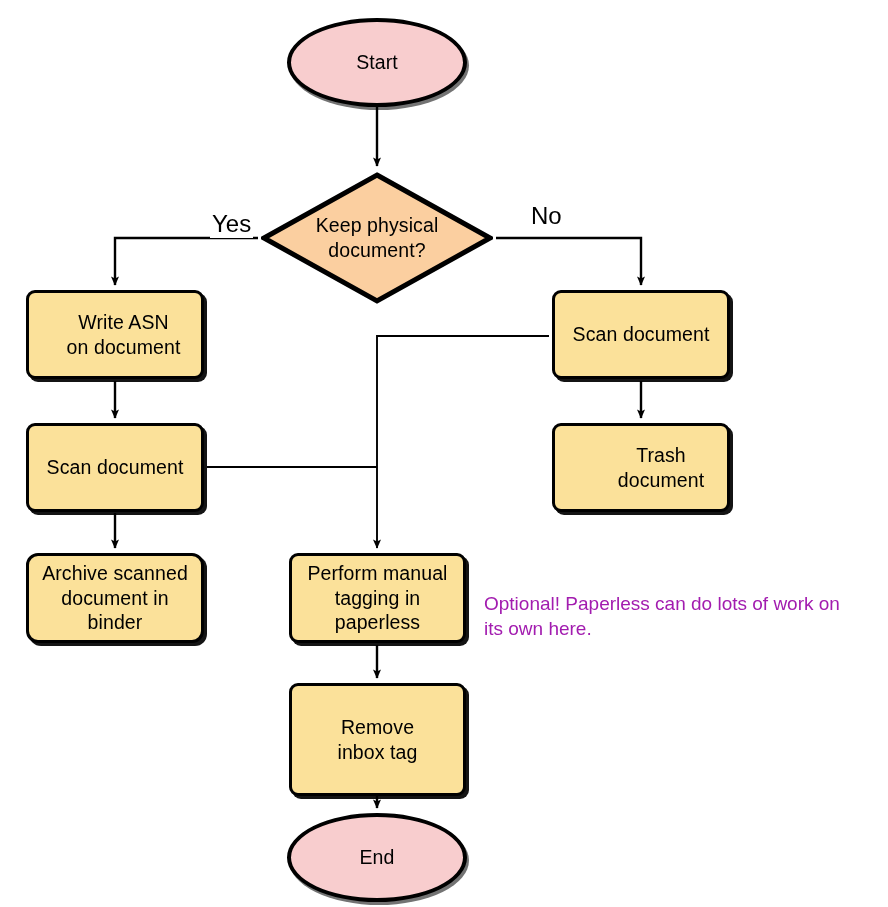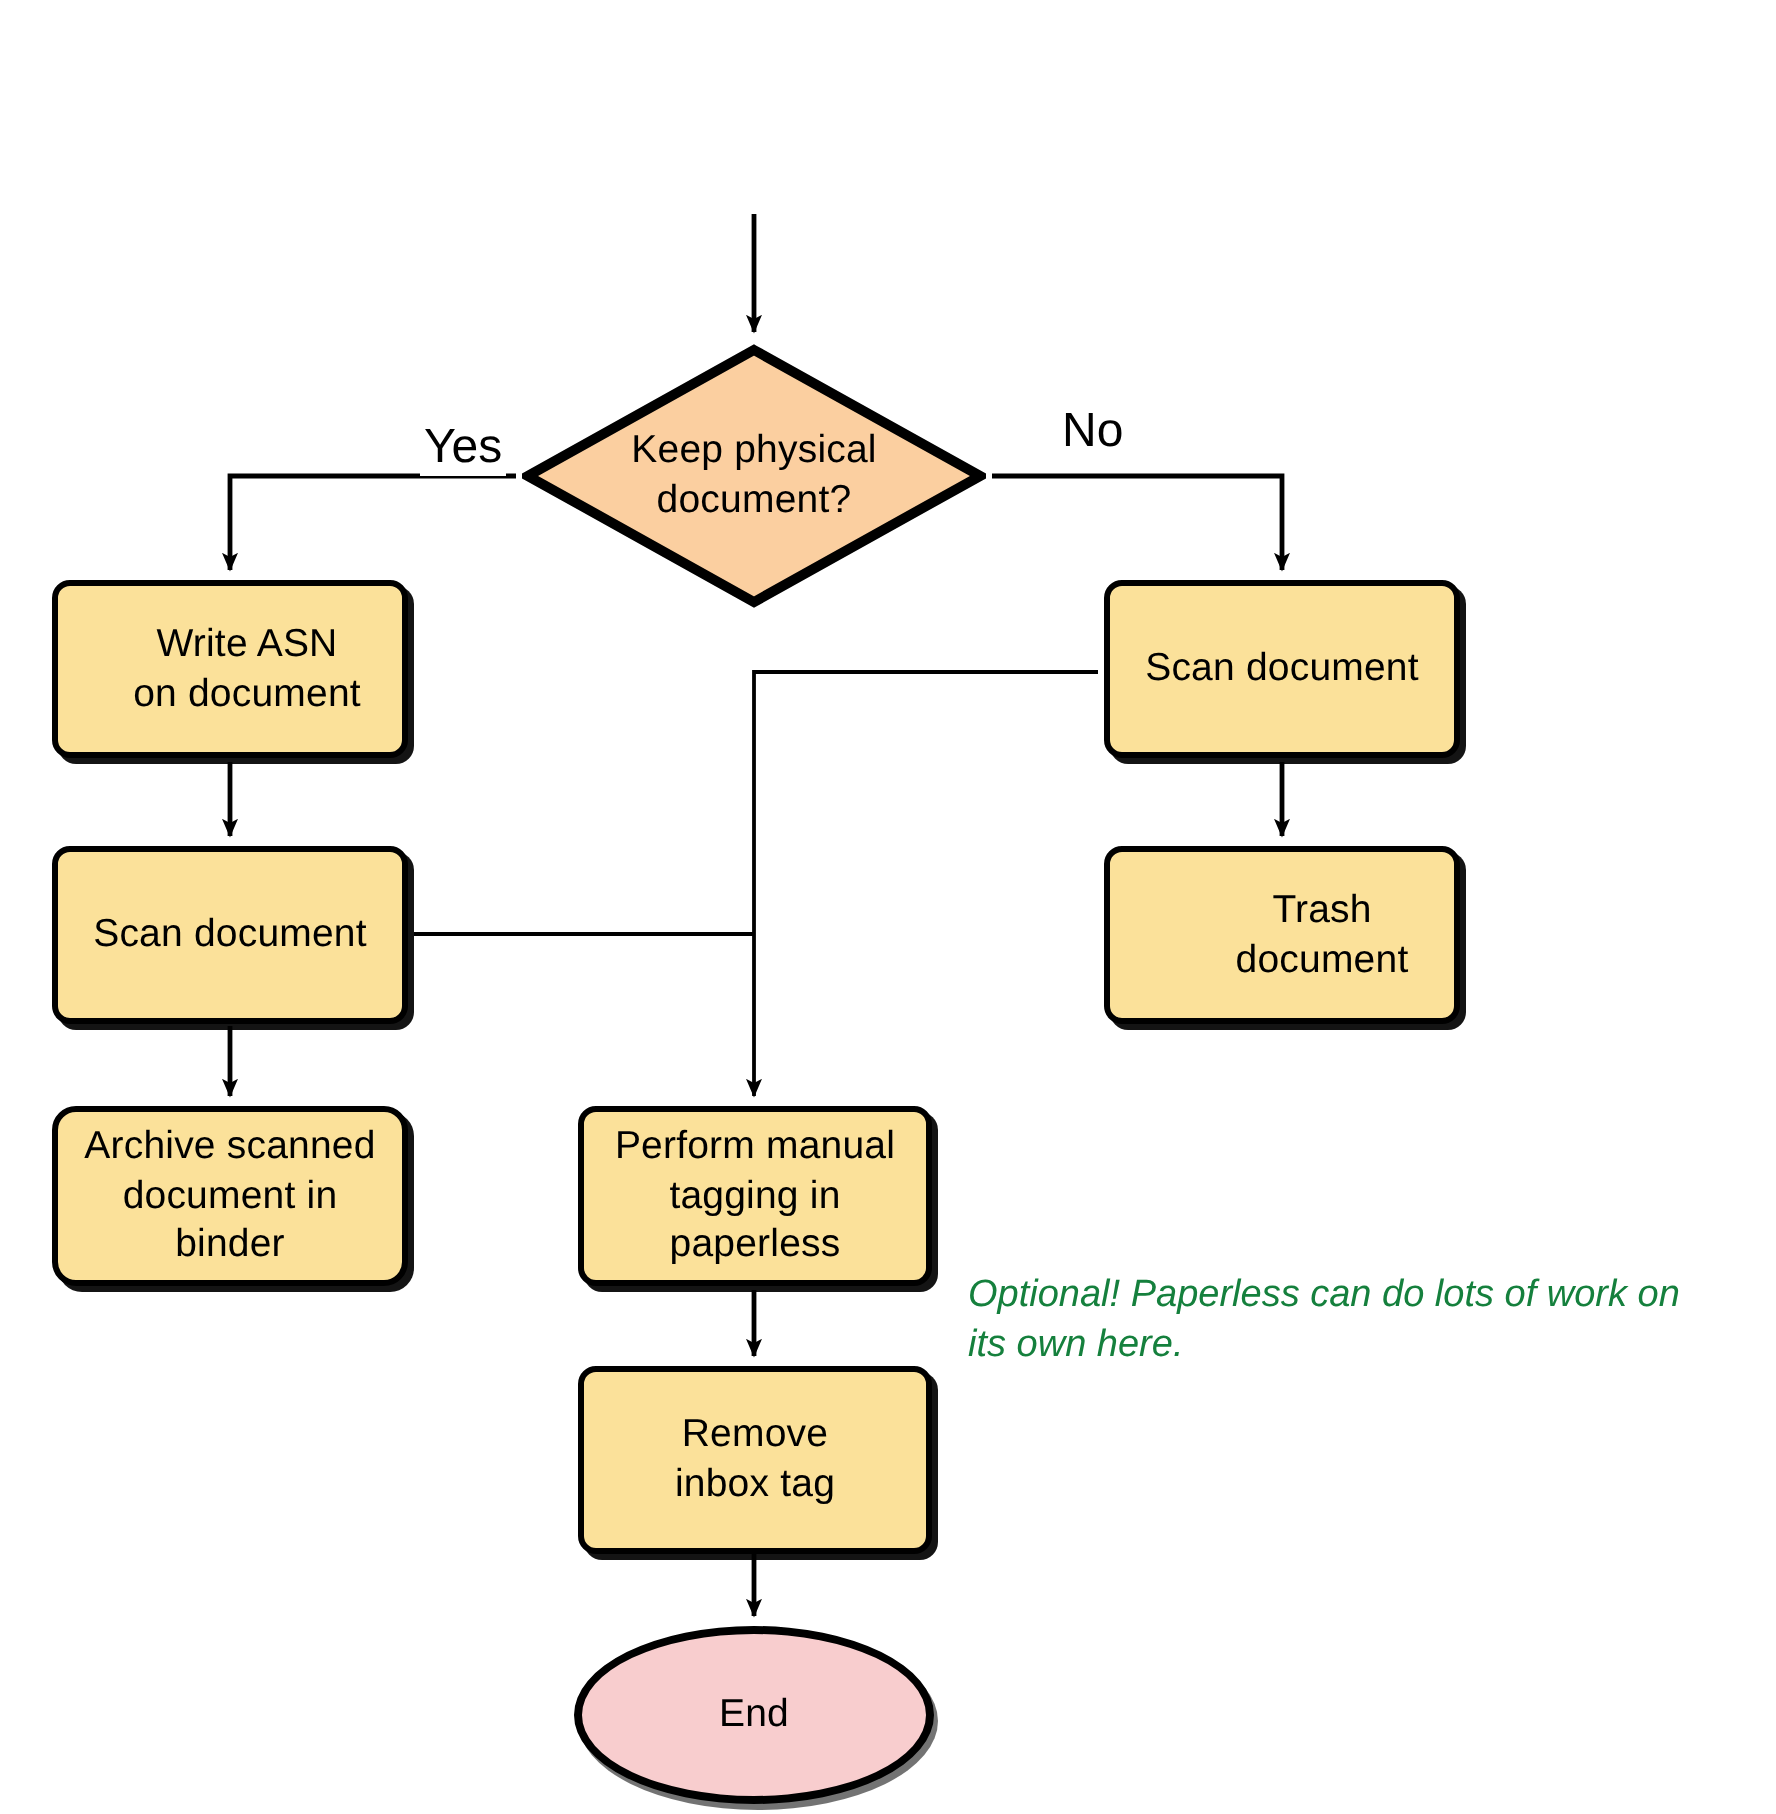--- a/index.html
+++ b/index.html
@@ -70,27 +70,25 @@
     position: relative;
     z-index: 2;
     white-space: pre-line;
   }
   .node-label {
     white-space: pre-line;
     padding: 0 6px;
   }
   .note {
     position: absolute;
-    font-style: italic;
     font-size: 19px;
     line-height: 1.33;
-    color: #15803d;
+    color: #a21caf;
     z-index: 3;
     white-space: pre-line;
-    margin-top: 44px;
   }
   .edge-label {
     position: absolute;
     font-size: 24px;
     color: #000000;
     z-index: 4;
     background: #ffffff;
     padding: 0 2px;
   }
 </style>
@@ -128,20 +126,23 @@
       <path d="M207,467 L377,467" stroke-width="1.9"></path>
 
       <path d="M377,467 L377,548" stroke-width="1.9" marker-end="url(#arrow)"></path>
 
       <path d="M377,645 L377,678" marker-end="url(#arrow)"></path>
 
       <path d="M377,773 L377,808" marker-end="url(#arrow)"></path>
     </g>
   </svg>
 
+  <div class="node terminator" style="left:287px; top:18px; width:180px; height:89px;">
+    <span class="node-label">Start</span>
+  </div>
 
   <div class="node decision" style="left:261px; top:172px; width:232px; height:132px;">
     <svg class="diamond-shape" viewBox="0 0 232 132" preserveAspectRatio="none" xmlns="http://www.w3.org/2000/svg">
       <polygon points="116,3 229,66 116,129 3,66" fill="#fbcfa0" stroke="#000000" stroke-width="5"></polygon>
     </svg>
     <span class="diamond-label">Keep physical
 document?</span>
   </div>
 
   <div class="edge-label" style="left:210px; top:210px;">Yes</div>
@@ -170,21 +171,21 @@
   <div class="node process" style="left:552px; top:423px; width:178px; height:89px;padding-left:40px;">
     <span class="node-label">Trash document</span>
   </div>
 
   <div class="node process" style="left:289px; top:553px; width:177px; height:90px;">
     <span class="node-label">Perform manual
 tagging in
 paperless</span>
   </div>
 
-  <div class="node process" style="left:289px; top:683px; width:177px; height:94px;">
+  <div class="node process" style="left:289px; top:683px; width:177px; height:113px;">
     <span class="node-label">Remove
 inbox tag</span>
   </div>
 
   <div class="node terminator" style="left:287px; top:813px; width:180px; height:89px;">
     <span class="node-label">End</span>
   </div>
 
   <div class="note" style="left:484px; top:591px; width:400px;">Optional! Paperless can do lots of work on
 its own here.</div>

